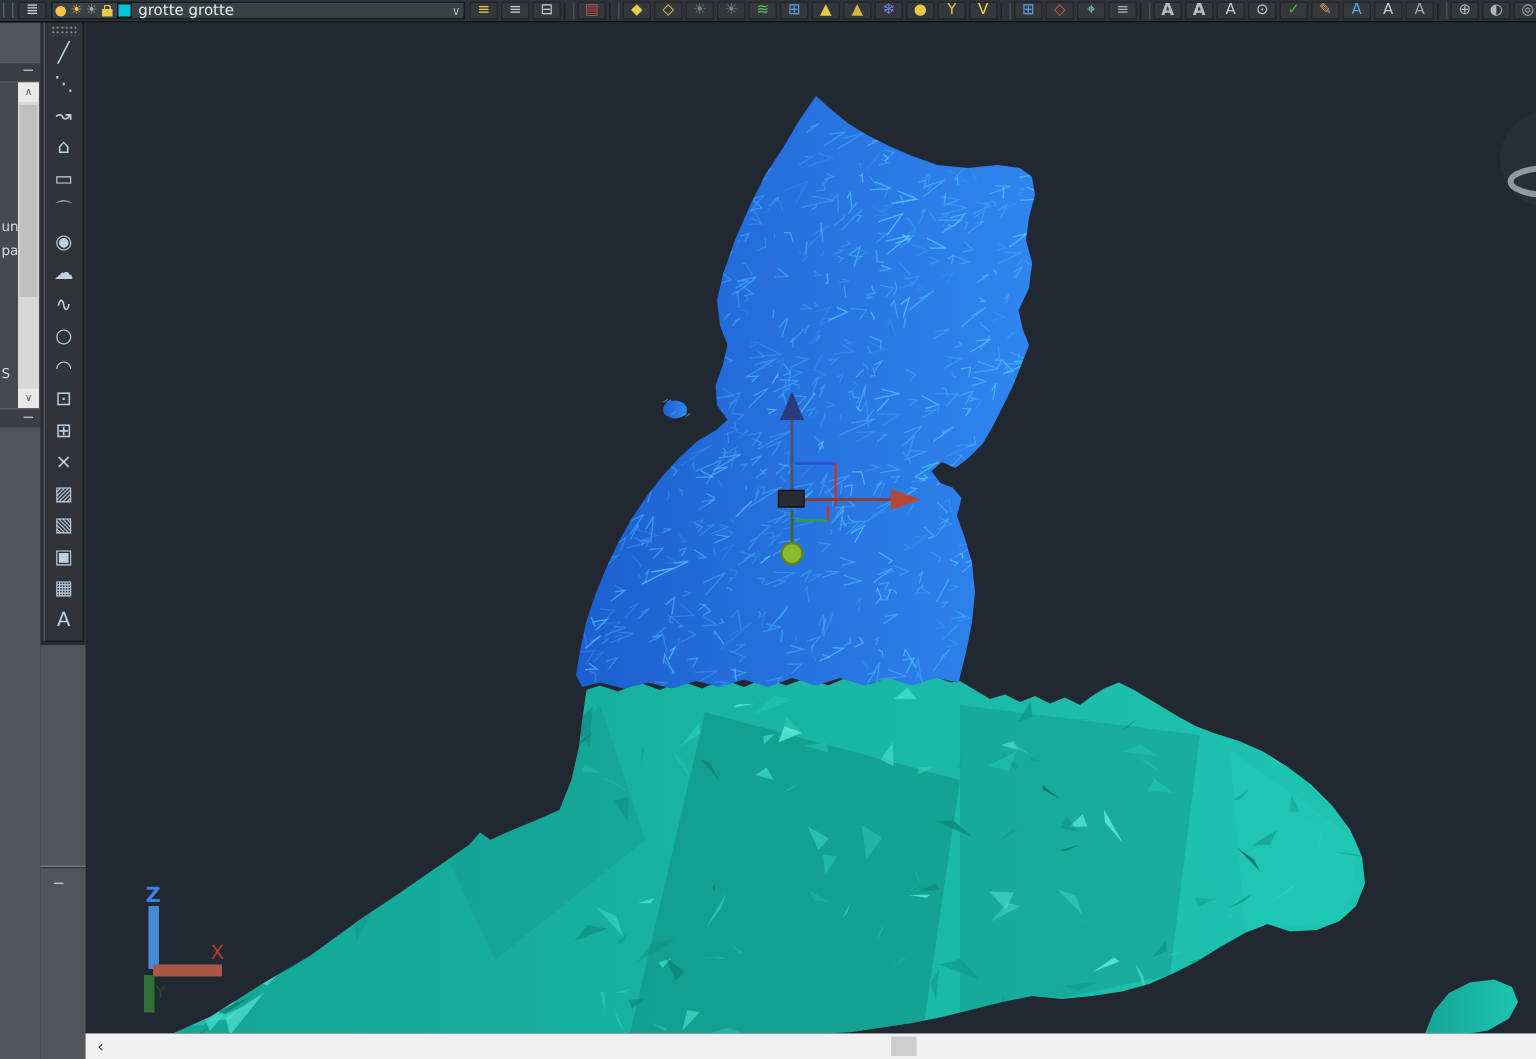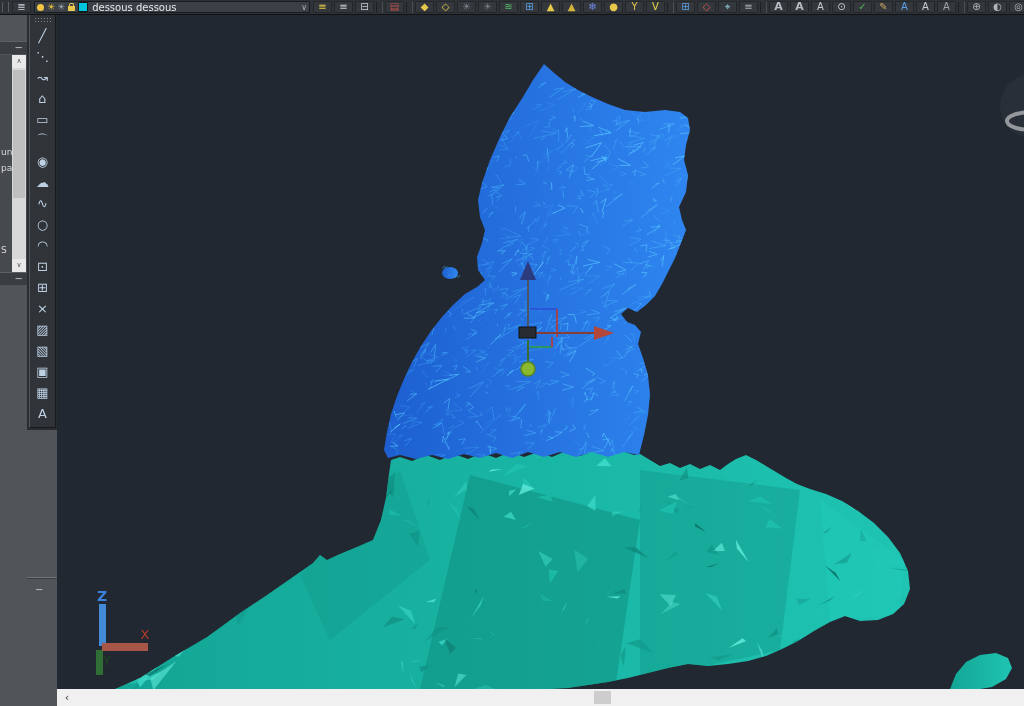--- a/index.html
+++ b/index.html
@@ -69,21 +69,21 @@
     <span id="tb-before">
         <span class="tbtn" style="color: rgb(207, 214, 221);">≣</span>
       </span>
 
     <span class="layer-combo">
       <span class="mini-bulb"></span>
       <span class="st" style="color: rgb(245, 197, 66);">☀</span>
       <span class="st" style="color: rgb(154, 167, 181);">☀</span>
       <span class="mini-lock"></span>
       <span class="mini-swatch" style="background: rgb(0, 196, 220);"></span>
-      <span class="combo-text">dessous dessous</span>
+      <span class="combo-text">grotte grotte</span>
       <span class="combo-chev">∨</span>
     </span>
 
     <span id="tb-after" style="display:flex;align-items:center;">
         <span class="tbtn" style="color: rgb(232, 200, 74);">≡</span>
         <span class="tbtn" style="color: rgb(201, 206, 212);">≡</span>
         <span class="tbtn" style="color: rgb(201, 206, 212);">⊟</span>
         <span class="tsep"></span>
         <span class="tbtn" style="color: rgb(192, 80, 77);">▤</span>
         <span class="tsep"></span>

